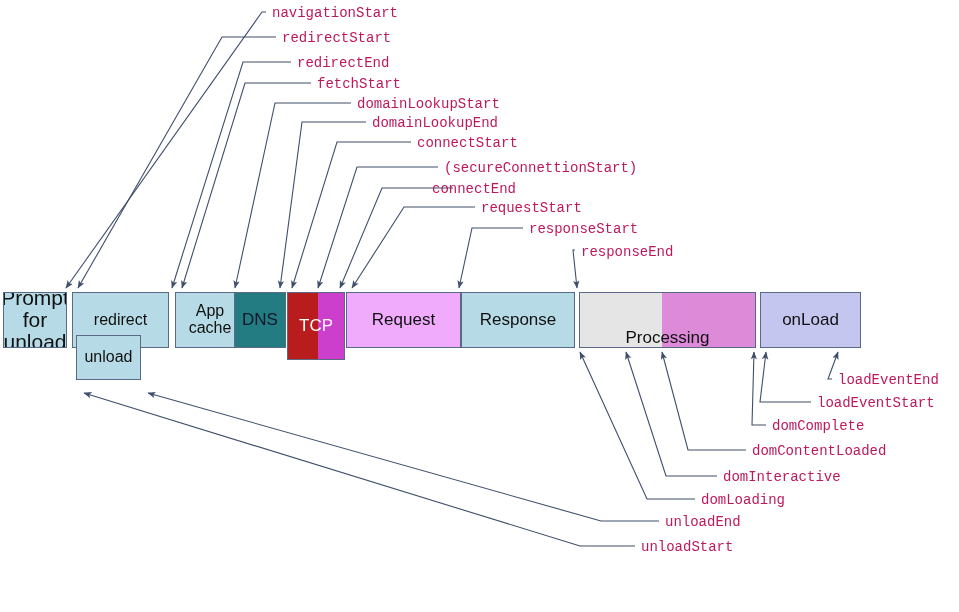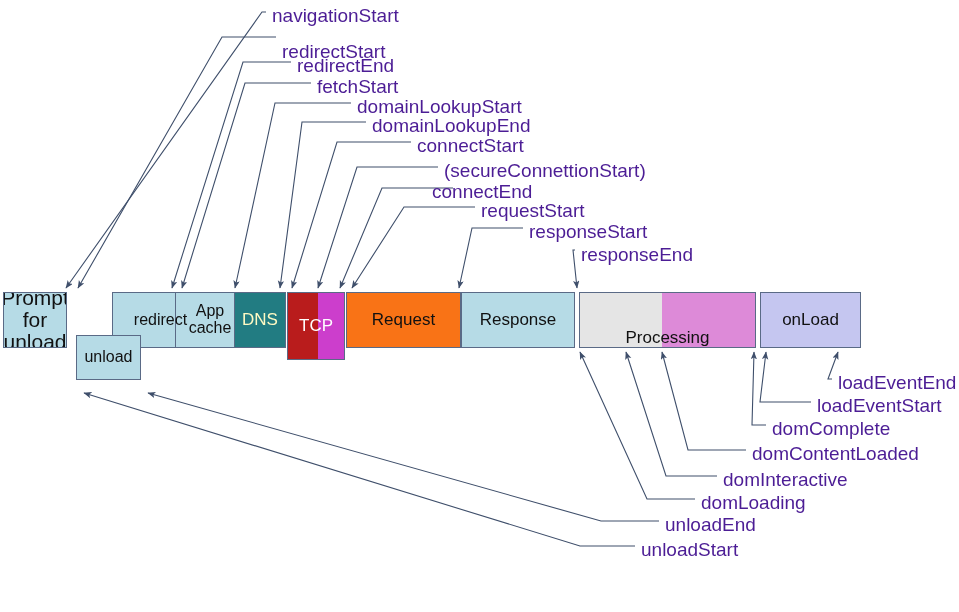--- a/index.html
+++ b/index.html
@@ -17,23 +17,23 @@
   }
   #wires {
     position: absolute;
     left: 0; top: 0;
     width: 959px;
     height: 612px;
     pointer-events: none;
   }
   .label {
     position: absolute;
-    font-family: Liberation Sans, sans-serif;
-    font-size: 19px;
-    color: #4c1d95;
+    font-family: Liberation Mono, monospace;
+    font-size: 14px;
+    color: #be185d;
     white-space: nowrap;
     line-height: 1;
   }
   .phase {
     position: absolute;
     box-sizing: border-box;
     border: 1px solid #5a6a86;
     display: flex;
     align-items: center;
     justify-content: center;
@@ -89,53 +89,53 @@
         <path d="M695,499 L647,499 L580,352" fill="none" stroke="#3f4f6b" stroke-width="1.1" marker-end="url(#arrowhead)"></path>
         <path d="M659,521 L601,521 L148,393" fill="none" stroke="#3f4f6b" stroke-width="1.1" marker-end="url(#arrowhead)"></path>
         <path d="M635,546 L580,546 L84,393" fill="none" stroke="#3f4f6b" stroke-width="1.1" marker-end="url(#arrowhead)"></path>
       </g>
   </svg>
 
   <div id="phase-layer">
       <div class="phase" style="left: 3px; top: 292px; width: 64px; height: 56px; background: rgb(182, 219, 230); color: rgb(17, 17, 17); font-size: 21px; border-color: rgb(90, 106, 134);">
         <span class="phase-text">Prompt<br>for<br>unload</span>
       </div>
-      <div class="phase" style="left: 72px; top: 292px; width: 97px; height: 56px; background: rgb(182, 219, 230); color: rgb(17, 17, 17); font-size: 16px; border-color: rgb(90, 106, 134); margin-left: 40px;">
+      <div class="phase" style="left: 72px; top: 292px; width: 97px; height: 56px; background: rgb(182, 219, 230); color: rgb(17, 17, 17); font-size: 16px; border-color: rgb(90, 106, 134);">
         <span class="phase-text">redirect</span>
       </div>
       <div class="phase" style="left: 175px; top: 292px; width: 70px; height: 56px; background: rgb(182, 219, 230); color: rgb(17, 17, 17); font-size: 16px; border-color: rgb(90, 106, 134);">
         <span class="phase-text">App<br>cache</span>
       </div>
-      <div class="phase" style="left: 234px; top: 292px; width: 52px; height: 56px; background: rgb(34, 124, 130); color: #fef9c3; font-size: 17px; border-color: rgb(90, 106, 134);">
+      <div class="phase" style="left: 234px; top: 292px; width: 52px; height: 56px; background: rgb(34, 124, 130); color: #0f172a; font-size: 17px; border-color: rgb(90, 106, 134);">
         <span class="phase-text">DNS</span>
       </div>
       <div class="phase" style="left: 287px; top: 292px; width: 58px; height: 68px; background: #b91c1c; color: rgb(255, 255, 255); font-size: 17px; border-color: rgb(90, 106, 134);">
         <div class="split-fill" style="left: 53%; right: 0px; background: rgb(204, 62, 204);"></div>
         <span class="phase-text">TCP</span>
       </div>
-      <div class="phase" style="left: 346px; top: 292px; width: 115px; height: 56px; background: #f97316; color: rgb(17, 17, 17); font-size: 17px; border-color: rgb(90, 106, 134);">
+      <div class="phase" style="left: 346px; top: 292px; width: 115px; height: 56px; background: #f0abfc; color: rgb(17, 17, 17); font-size: 17px; border-color: rgb(90, 106, 134);">
         <span class="phase-text">Request</span>
       </div>
       <div class="phase" style="left: 461px; top: 292px; width: 114px; height: 56px; background: rgb(182, 219, 230); color: rgb(17, 17, 17); font-size: 17px; border-color: rgb(90, 106, 134);">
         <span class="phase-text">Response</span>
       </div>
       <div class="phase" style="left: 579px; top: 292px; width: 177px; height: 56px; background: #e5e5e5; color: rgb(17, 17, 17); font-size: 17px; border-color: rgb(90, 106, 134); align-items: flex-end;">
         <div class="split-fill" style="left: 47%; right: 0px; background: rgb(221, 138, 216);"></div>
         <span class="phase-text">Processing</span>
       </div>
       <div class="phase" style="left: 760px; top: 292px; width: 101px; height: 56px; background: rgb(197, 198, 240); color: rgb(17, 17, 17); font-size: 17px; border-color: rgb(90, 106, 134);">
         <span class="phase-text">onLoad</span>
       </div>
       <div class="phase" style="left: 76px; top: 335px; width: 65px; height: 45px; background: rgb(182, 219, 230); color: rgb(17, 17, 17); font-size: 16px; border-color: rgb(90, 106, 134);">
         <span class="phase-text">unload</span>
       </div>
     </div>
   <div id="label-layer-top">
       <div class="label" style="left: 272px; top: 6px;">navigationStart</div>
-      <div class="label" style="left: 282px; top: 42px;">redirectStart</div>
+      <div class="label" style="left: 282px; top: 31px;">redirectStart</div>
       <div class="label" style="left: 297px; top: 56px;">redirectEnd</div>
       <div class="label" style="left: 317px; top: 77px;">fetchStart</div>
       <div class="label" style="left: 357px; top: 97px;">domainLookupStart</div>
       <div class="label" style="left: 372px; top: 116px;">domainLookupEnd</div>
       <div class="label" style="left: 417px; top: 136px;">connectStart</div>
       <div class="label" style="left: 444px; top: 161px;">(secureConnettionStart)</div>
       <div class="label" style="left: 432px; top: 182px;">connectEnd</div>
       <div class="label" style="left: 481px; top: 201px;">requestStart</div>
       <div class="label" style="left: 529px; top: 222px;">responseStart</div>
       <div class="label" style="left: 581px; top: 245px;">responseEnd</div>

